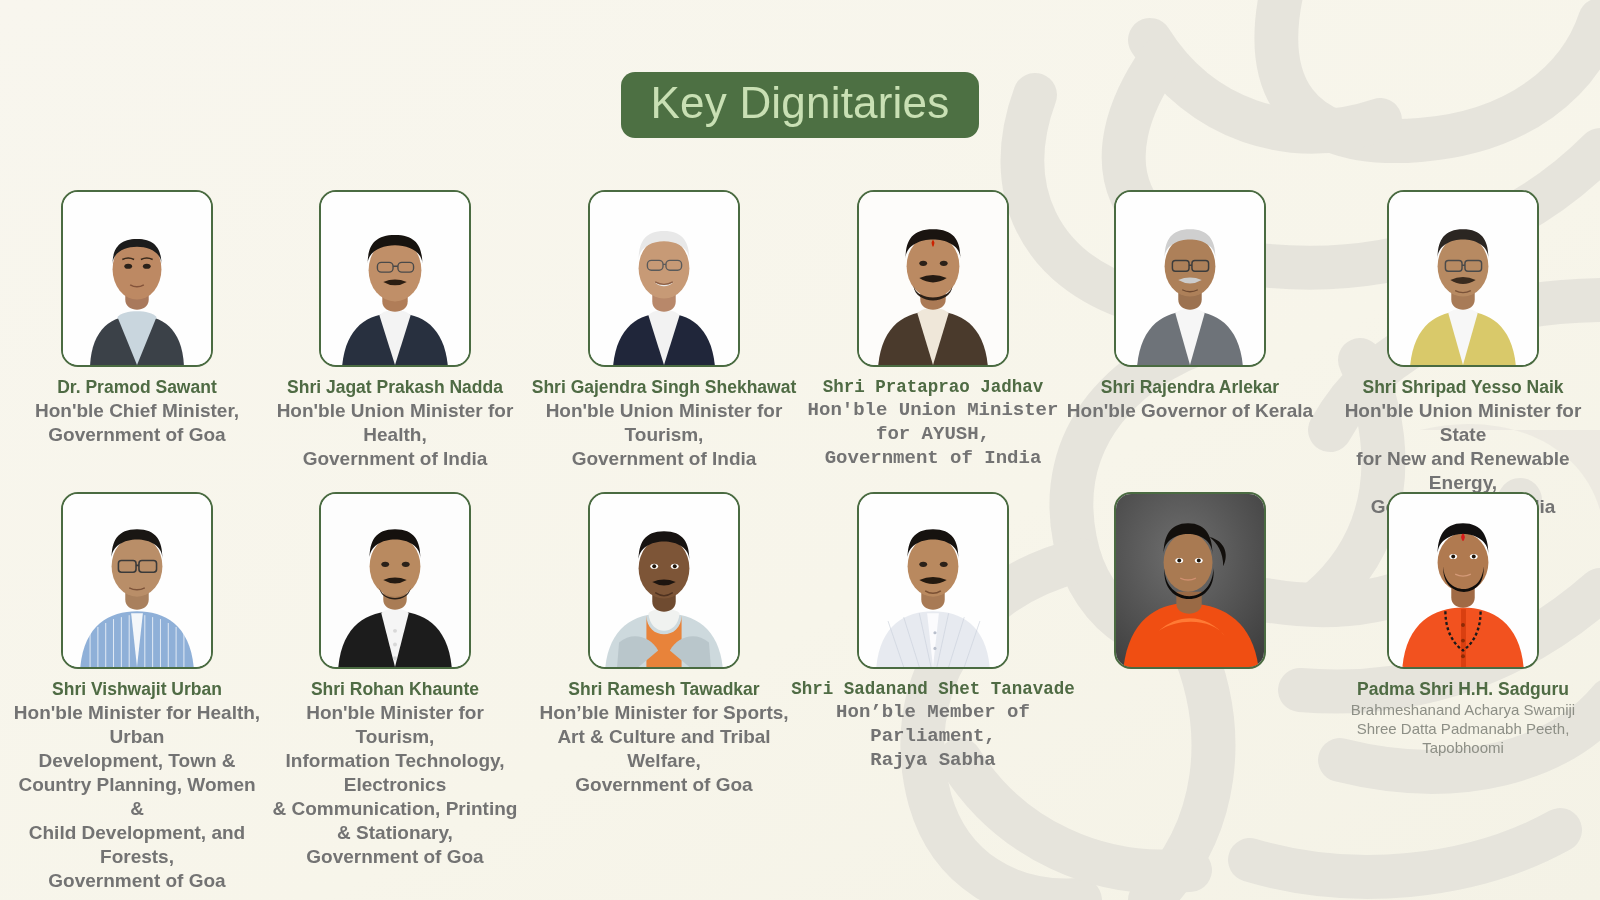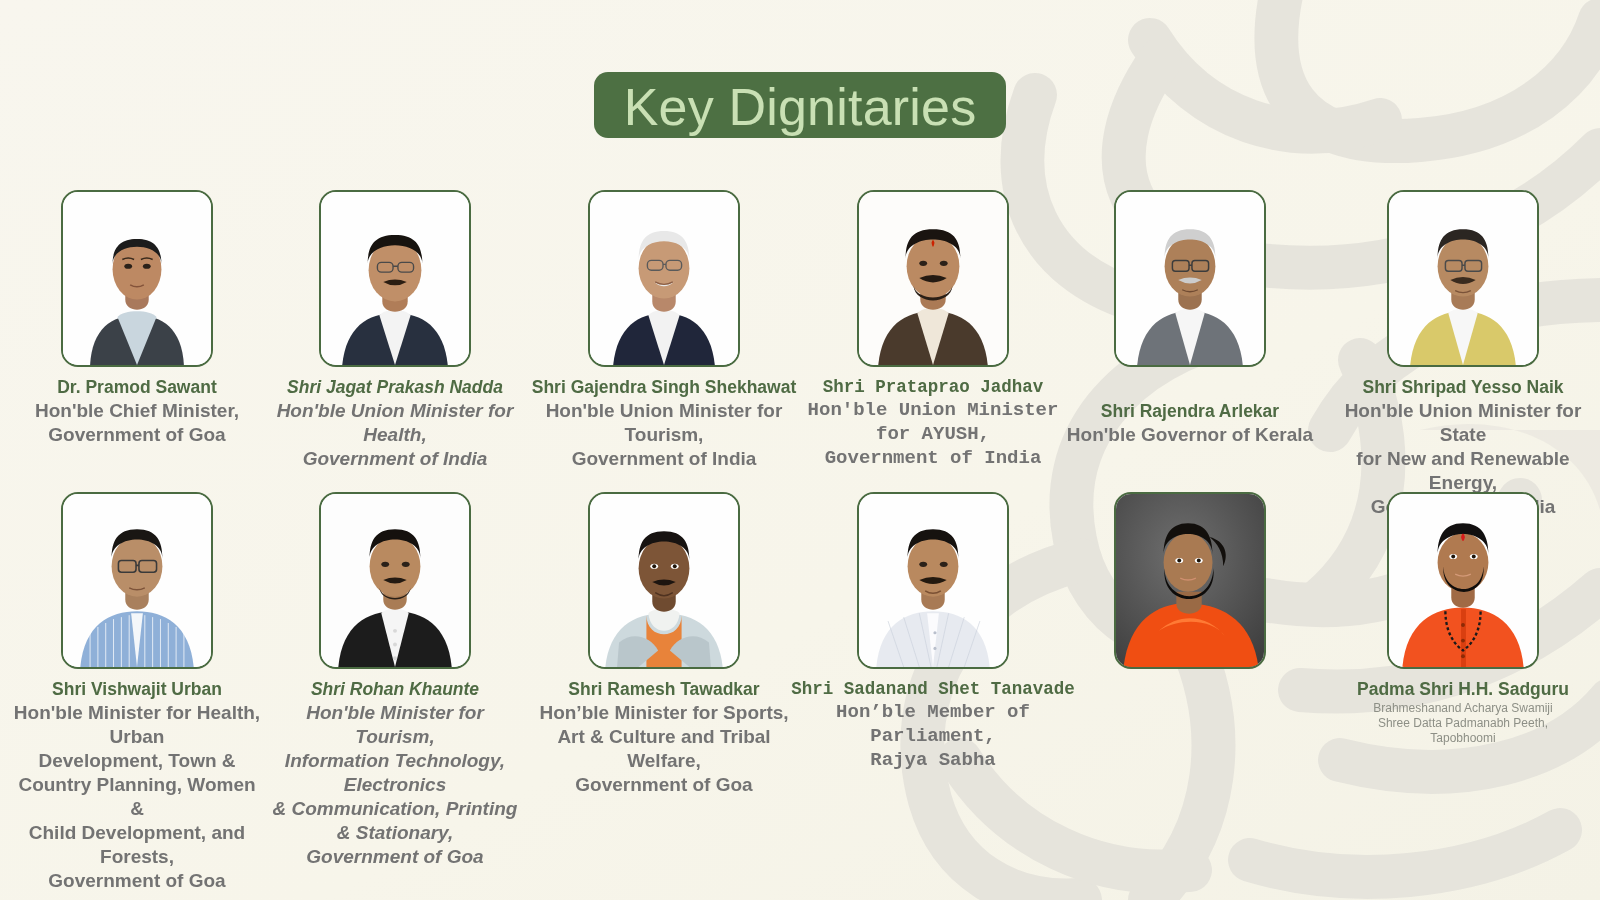--- a/index.html
+++ b/index.html
@@ -33,22 +33,22 @@
     z-index: 2;
     display: flex;
     align-items: flex-start;
     justify-content: center;
   }
   .title-banner {
     margin-top: 72px;
     background: #4d7043;
     color: #c9e0b4;
     border-radius: 14px;
-    padding: 9px 30px 5px 30px;
-    font-size: 52px;
+    padding: 9px 30px 13px 30px;
+    font-size: 44px;
     font-weight: 400;
     letter-spacing: 0.2px;
     line-height: 1.0;
     white-space: nowrap;
   }
 
   
   .grid {
     position: absolute;
     left: 8px;
@@ -64,24 +64,24 @@
   .row-2 { margin-top: 12px; }
 
   .person {
     display: flex;
     flex-direction: column;
     align-items: center;
     box-sizing: border-box;
   }
   
   .col-1 { width: 258px; }
-  .col-2 { width: 258px; font-style: italic; }
+  .col-2 { width: 258px; }
   .col-3 { width: 280px; }
   .col-4 { width: 258px; font-family: Liberation Mono, monospace; }
-  .col-5 { width: 256px; gap: 24px; }
+  .col-5 { width: 256px; }
   .col-6 { width: 290px; }
 
   .photo-card {
     width: 152px;
     height: 177px;
     border: 2px solid #4a6b41;
     border-radius: 17px;
     background: #ffffff;
     overflow: hidden;
     position: relative;
@@ -112,21 +112,21 @@
     font-size: 19px;
     font-weight: bold;
     color: #737373;
     line-height: 1.26;
     margin-top: 2px;
     white-space: pre-line;
   }
   .p-title.muted {
     color: #8d8f86;
     font-weight: normal;
-    font-size: 12px;
+    font-size: 15px;
   }
 </style>
 </head>
 <body>
 
 <svg id="bg-decor" viewBox="0 0 1600 900" preserveAspectRatio="none" aria-hidden="true">
   <defs>
     <linearGradient id="bgGrad" x1="0" y1="0" x2="1" y2="1">
       <stop offset="0%" stop-color="#f8f6ee"></stop>
       <stop offset="60%" stop-color="#f7f5ea"></stop>

